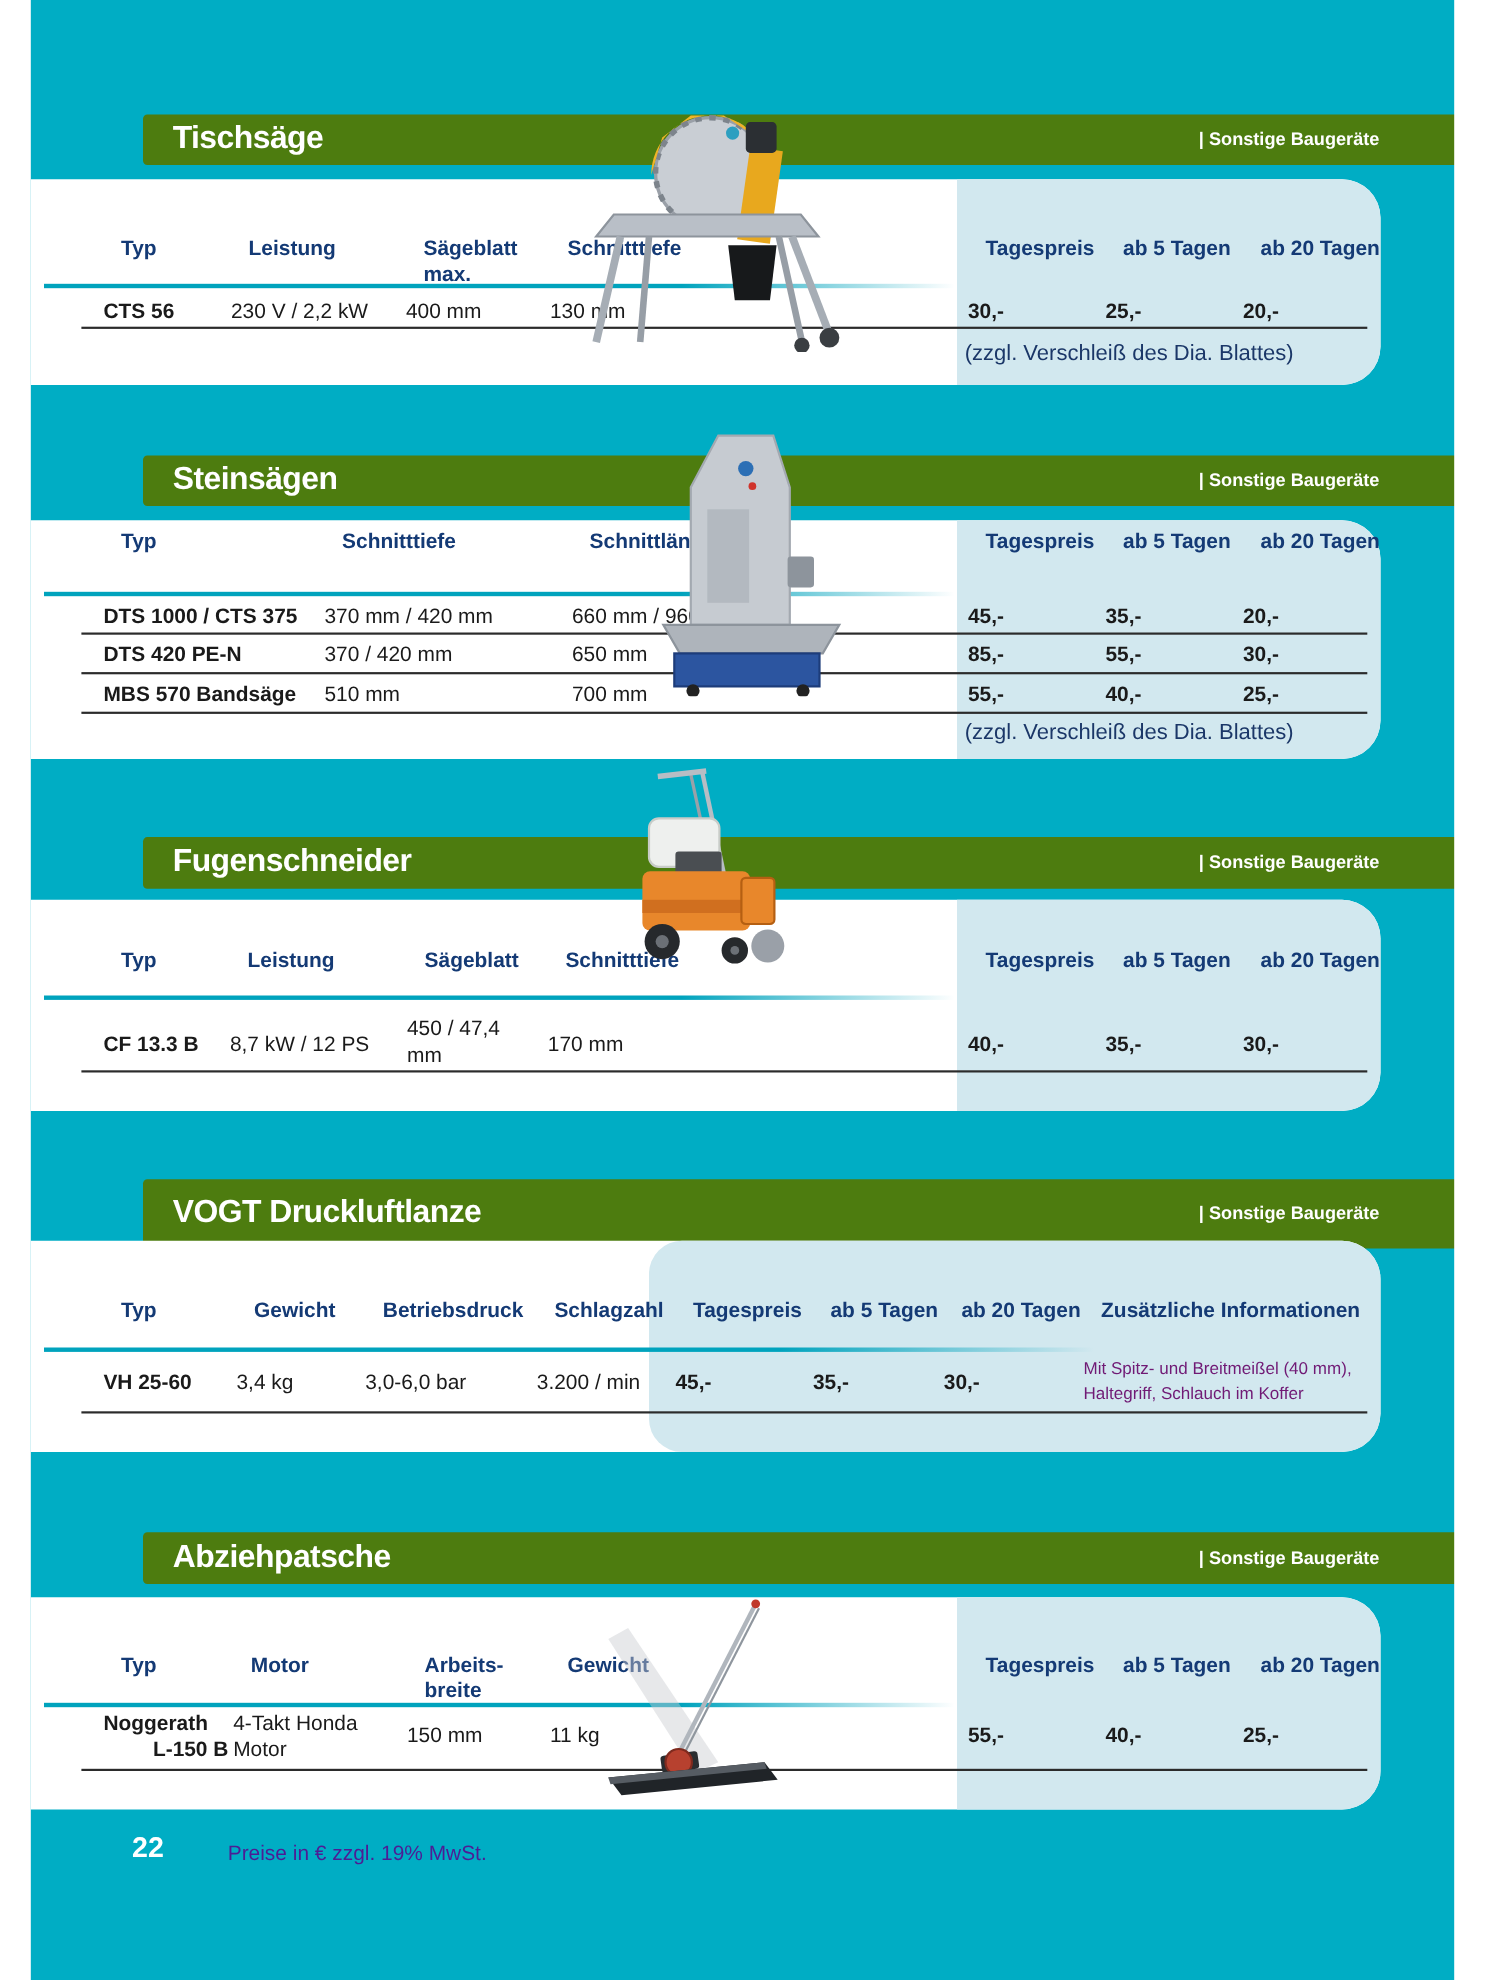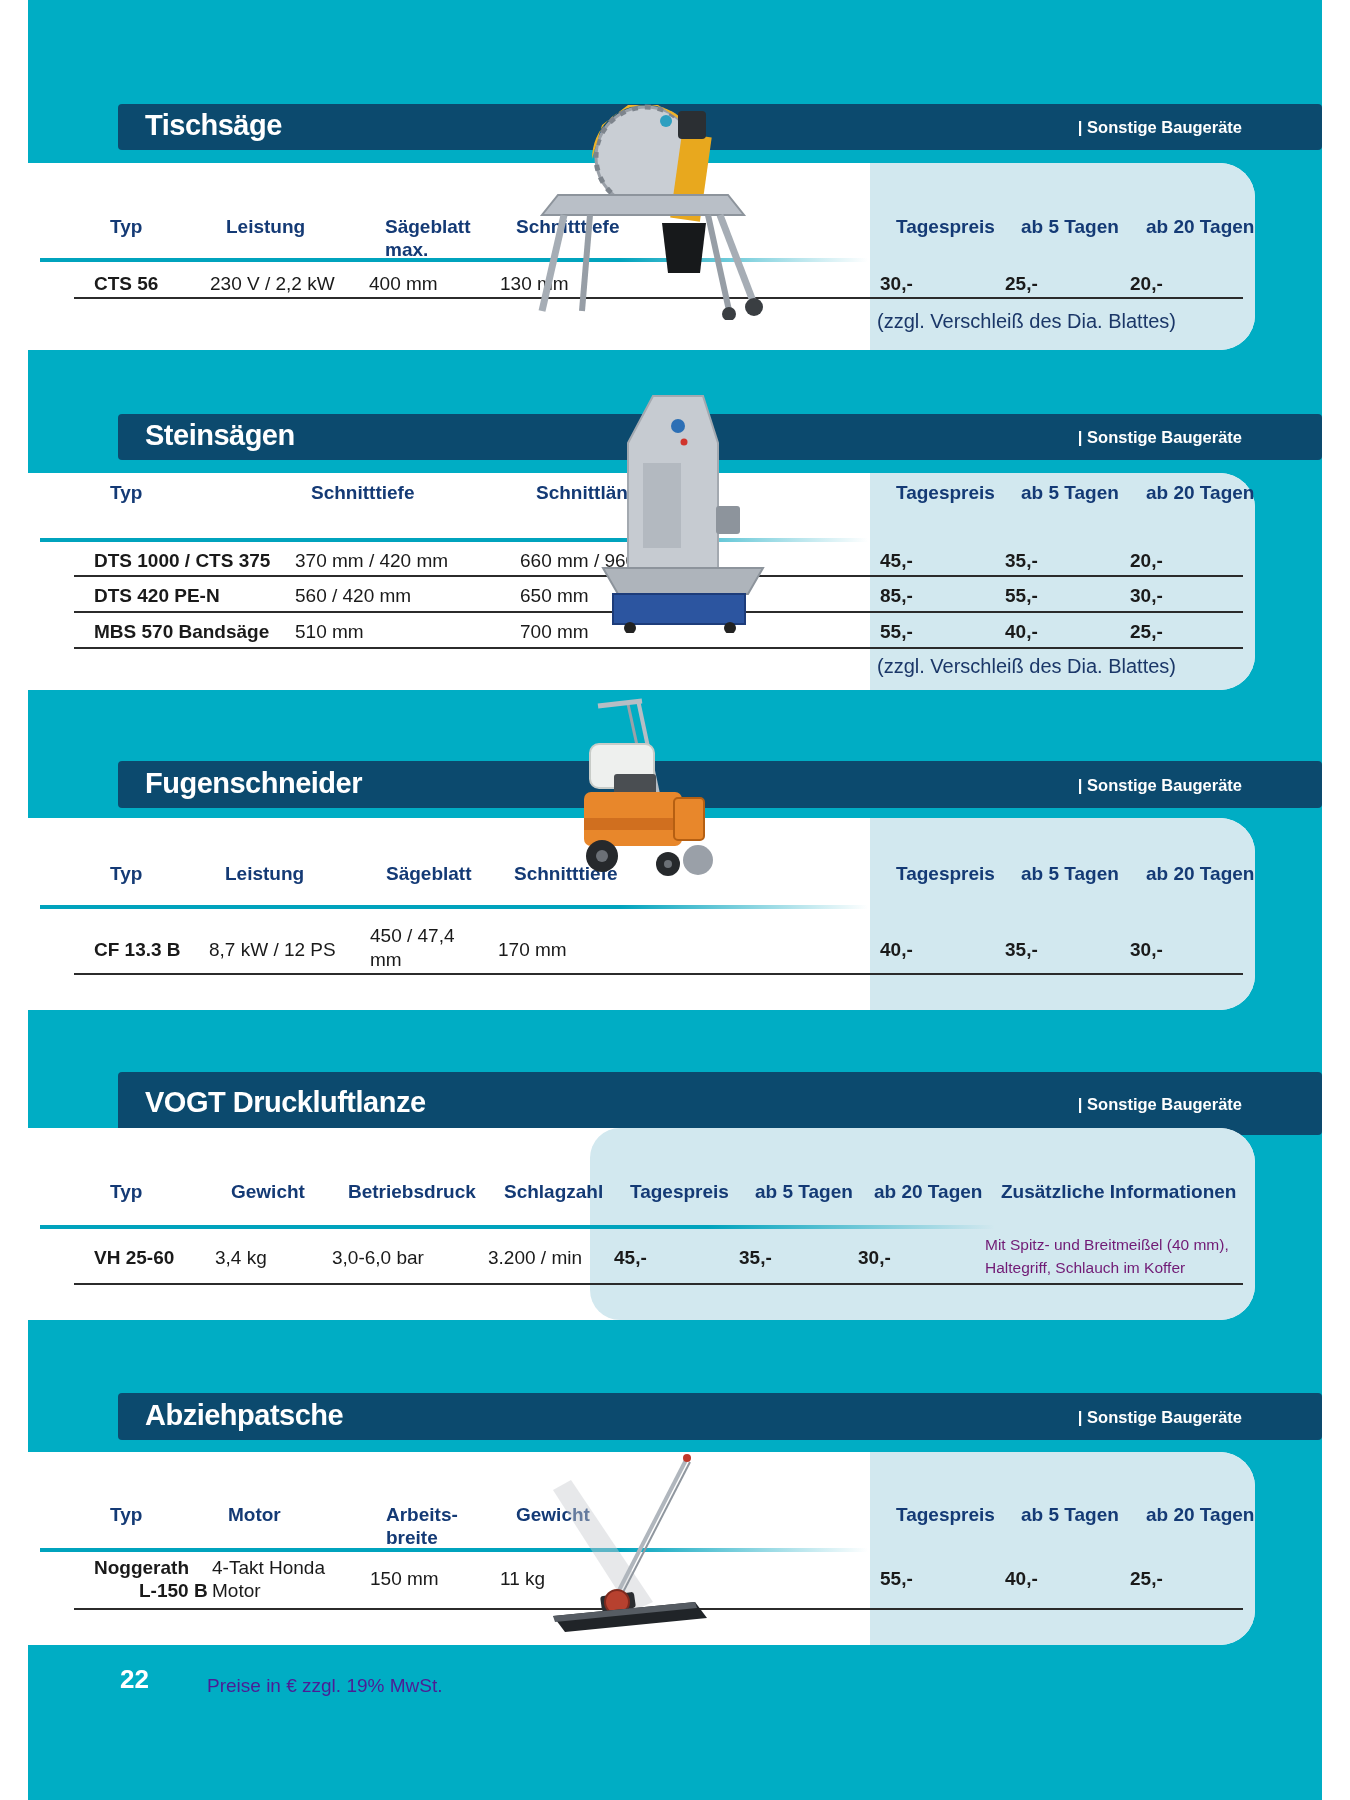--- a/index.html
+++ b/index.html
@@ -1,21 +1,21 @@
 <!DOCTYPE html>
 <html><head>
 <meta charset="utf-8">
 <style>
   html,body{margin:0;padding:0;background:#e8e8e8;}
   .page{position:relative;width:1350px;height:1800px;background:#00ADC4;overflow:hidden;
         font-family:"Liberation Sans","DejaVu Sans",sans-serif;}
   .margin{position:absolute;top:0;height:1800px;background:#ffffff;}
   .m-left{left:0;width:28px;}
   .m-right{left:1322px;width:28px;}
-  .hbar{position:absolute;left:118px;width:1204px;background:#0c4a6e;border-radius:4px;}
+  .hbar{position:absolute;left:130px;width:1204px;background:#4d7c0f;border-radius:4px;}
   .title{position:absolute;left:27px;top:50%;transform:translateY(-54%);color:#ffffff;
          font-size:29px;font-weight:bold;letter-spacing:-0.5px;white-space:nowrap;}
   .corner{position:absolute;right:80px;top:50%;transform:translateY(-50%);color:#ffffff;
           font-size:16.5px;font-weight:bold;white-space:nowrap;}
   .band{position:absolute;left:28px;width:1227px;background:#ffffff;border-radius:0 35px 35px 0;}
   .pale{position:absolute;top:0;bottom:0;background:#D2E8EF;}
   .pale-r{left:842px;width:385px;border-radius:0 35px 35px 0;}
   .pale-vogt{left:562px;width:665px;border-radius:30px 35px 35px 30px;}
   .rule{position:absolute;height:4px;background:linear-gradient(to right,#00A3BD 0%,#00A3BD 70%,rgba(0,163,189,0) 100%);}
   .sep{position:absolute;height:2px;background:#2b2b2b;}
@@ -95,21 +95,21 @@
 
   <span class="s typ" style="left:94px;top:549px;">DTS 1000 / CTS 375</span>
   <span class="s cell" style="left:295px;top:549px;">370 mm / 420 mm</span>
   <span class="s cell" style="left:520px;top:549px;">660 mm / 960 mm</span>
   <span class="s price" style="left:880px;top:549px;">45,-</span>
   <span class="s price" style="left:1005px;top:549px;">35,-</span>
   <span class="s price" style="left:1130px;top:549px;">20,-</span>
   <div class="sep" style="left:74px;top:575px;width:1169px;"></div>
 
   <span class="s typ" style="left:94px;top:584px;">DTS 420 PE-N</span>
-  <span class="s cell" style="left:295px;top:584px;">560 / 420 mm</span>
+  <span class="s cell" style="left:295px;top:584px;">370 / 420 mm</span>
   <span class="s cell" style="left:520px;top:584px;">650 mm</span>
   <span class="s price" style="left:880px;top:584px;">85,-</span>
   <span class="s price" style="left:1005px;top:584px;">55,-</span>
   <span class="s price" style="left:1130px;top:584px;">30,-</span>
   <div class="sep" style="left:74px;top:611px;width:1169px;"></div>
 
   <span class="s typ" style="left:94px;top:620px;">MBS 570 Bandsäge</span>
   <span class="s cell" style="left:295px;top:620px;">510 mm</span>
   <span class="s cell" style="left:520px;top:620px;">700 mm</span>
   <span class="s price" style="left:880px;top:620px;">55,-</span>

